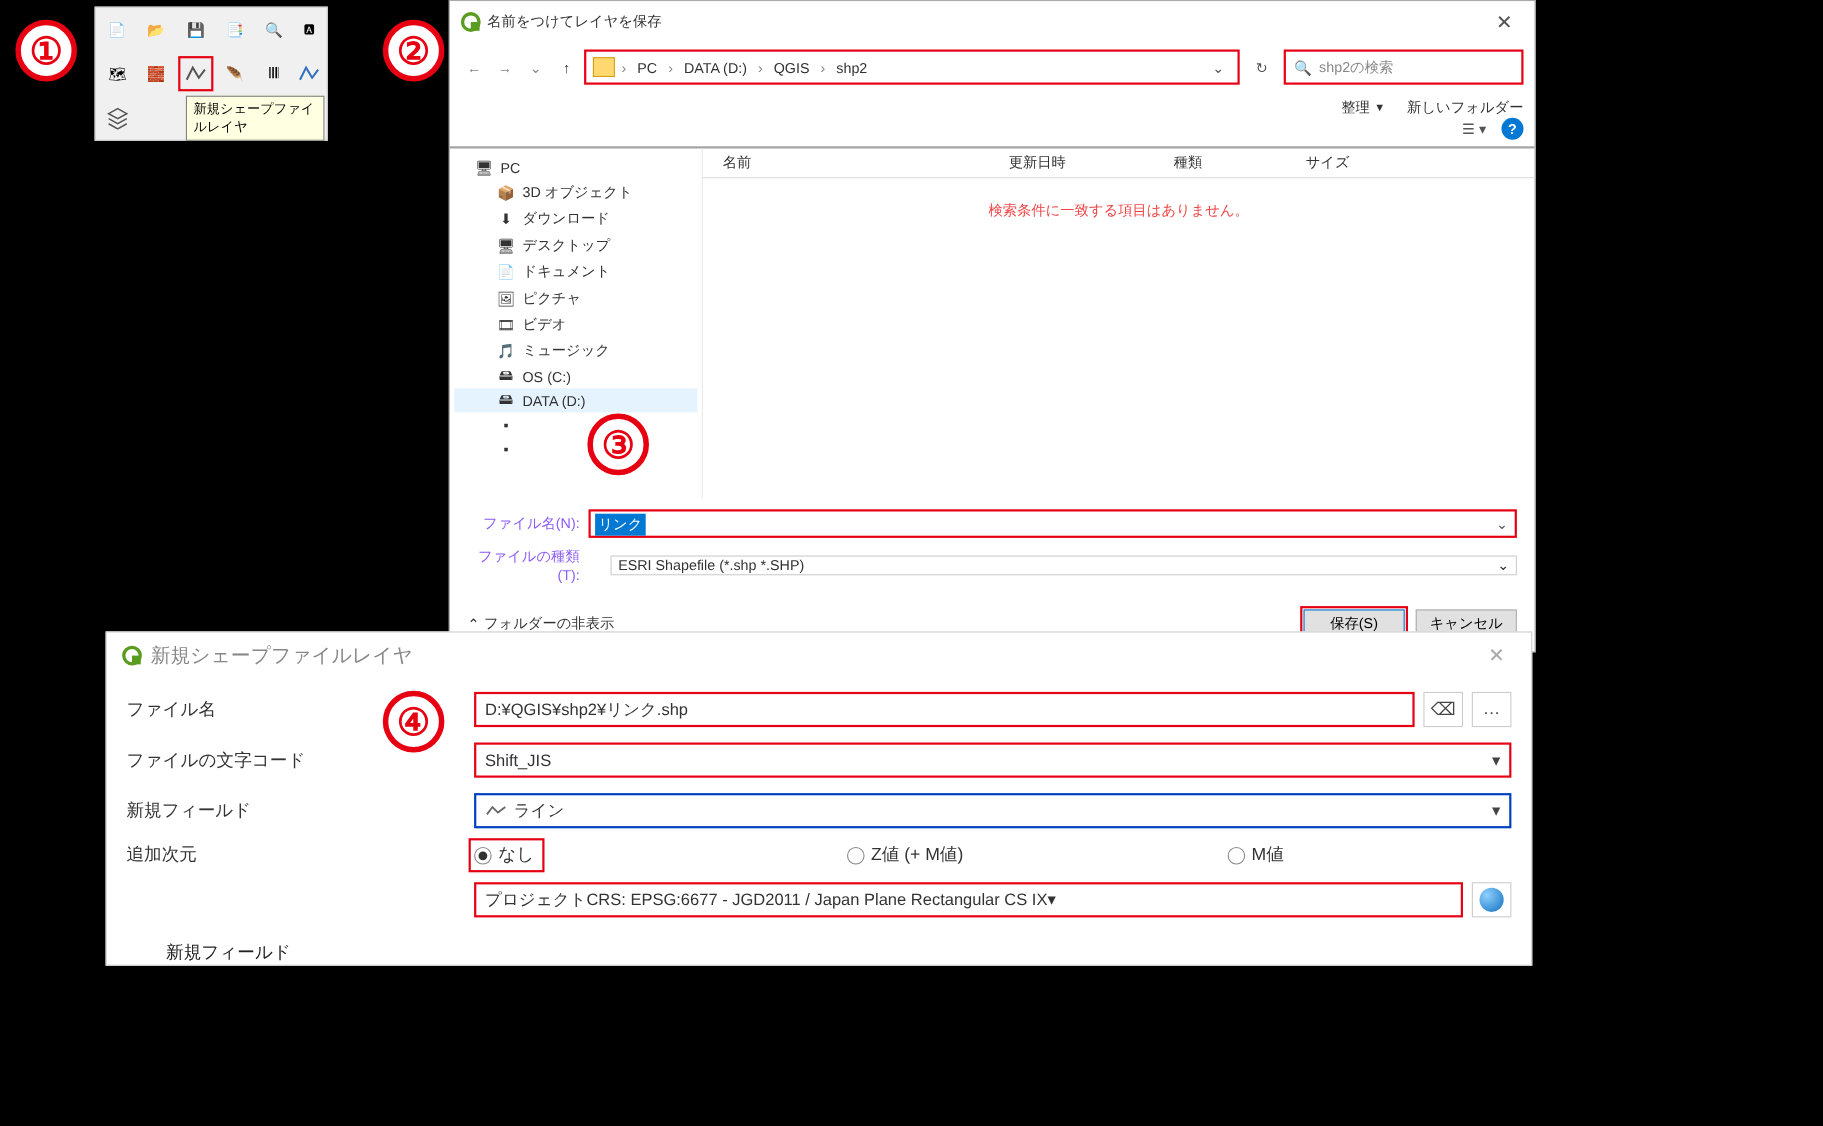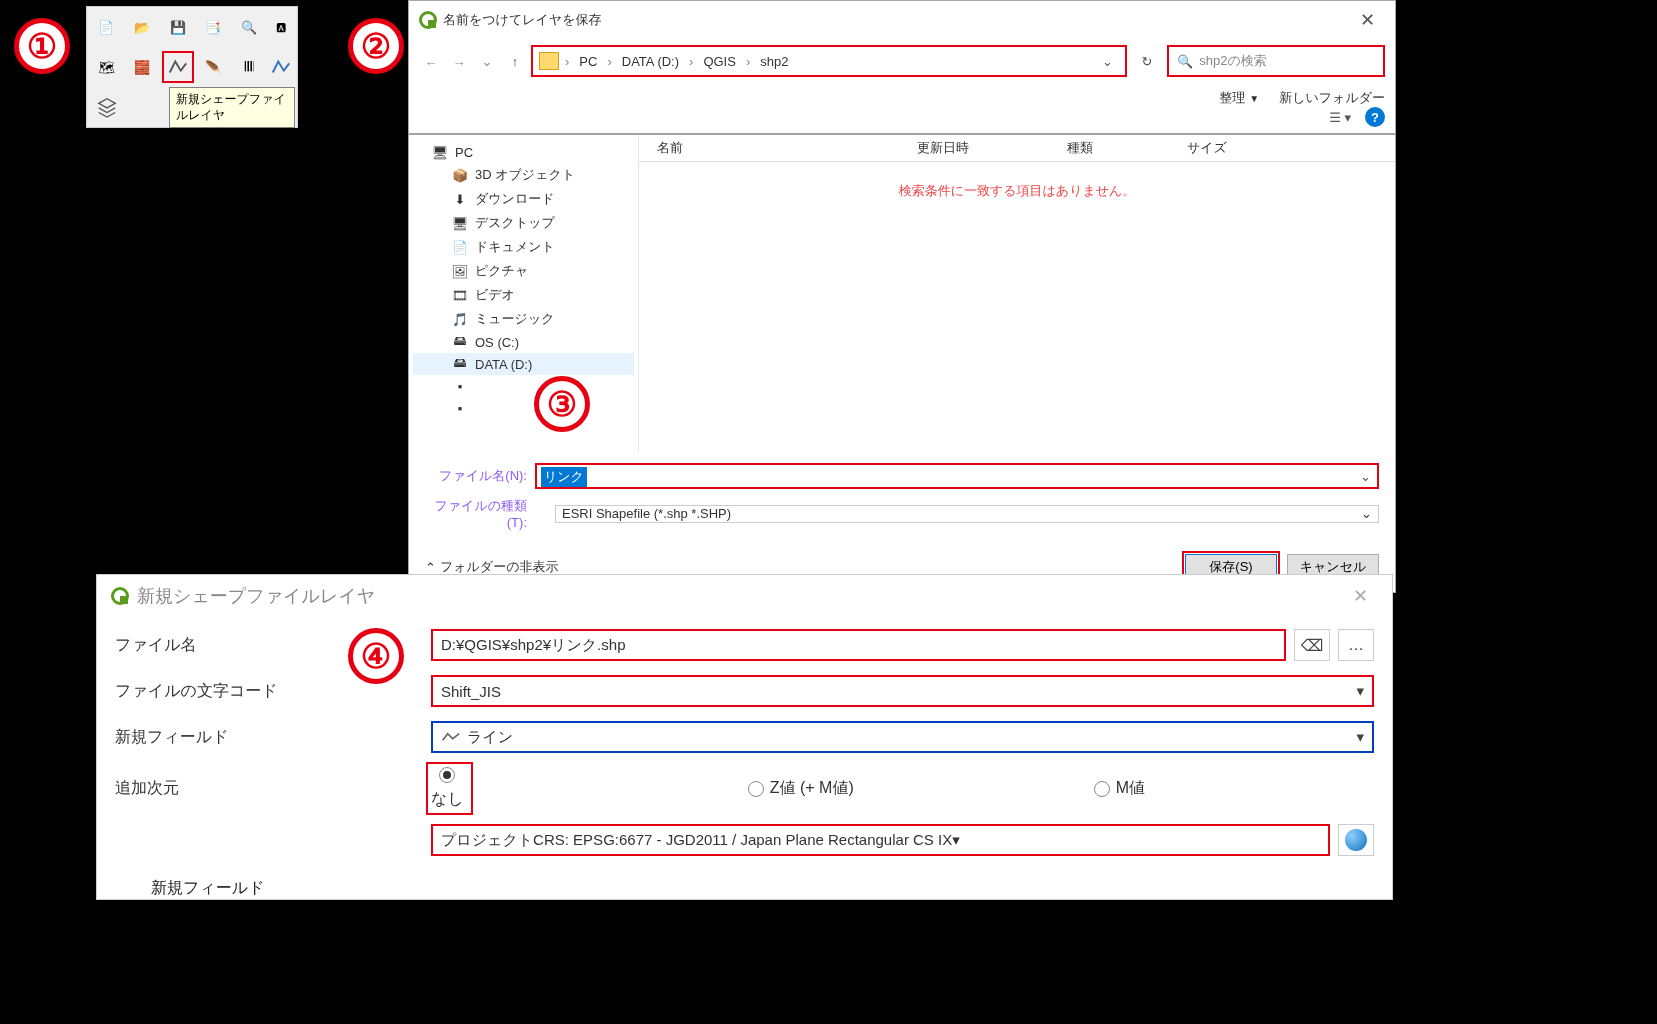--- a/index.html
+++ b/index.html
@@ -112,21 +112,21 @@
     .panel4 .frow4 { display: flex; align-items: center; margin-bottom: 14px; }
     .panel4 .lbl4 { width: 316px; font-size: 16px; color: #333; }
     .panel4 .inp4 { flex: 1; height: 32px; border: 2px solid #e60012; display: flex; align-items: center; padding: 0 8px; font-size: 15px; color: #333; }
     .panel4 .inp4.blue { border: 2px solid #0040c0; }
     .panel4 .inp4 .dd3 { margin-left: auto; color: #444; }
     .panel4 .sidebtn { width: 36px; height: 32px; border: 1px solid #ccc; margin-left: 8px; display: flex; align-items: center; justify-content: center; font-size: 16px; color: #444; }
     .panel4 .radio-row { flex: 1; display: flex; align-items: center; gap: 60px; }
     .panel4 .radio { display: flex; align-items: center; gap: 6px; font-size: 16px; color: #333; }
     .panel4 .radio .circ { width: 16px; height: 16px; border: 1px solid #888; border-radius: 50%; display: flex; align-items: center; justify-content: center; }
     .panel4 .radio .circ .dot { width: 8px; height: 8px; background: #333; border-radius: 50%; }
-    .panel4 .radio.selected { outline: 2px solid #e60012; outline-offset: 3px; padding-right:4px;flex-direction:column; }
+    .panel4 .radio.selected { outline: 2px solid #e60012; outline-offset: 3px; padding-right:4px; }
     .panel4 .crs-row { display: flex; align-items: center; }
     .panel4 .crs-sel { flex: 1; height: 32px; border: 2px solid #e60012; display: flex; align-items: center; padding: 0 8px; font-size: 15px; color: #333; }
     .panel4 .crs-btn { width: 36px; height: 32px; border: 1px solid #ccc; margin-left: 8px; display: flex; align-items: center; justify-content: center; }
     .panel4 .section-head { font-size: 16px; font-weight: normal; color: #222; padding-top: 8px; margin-left: 36px; }
 
     .qgis-icon { width: 18px; height: 18px; border-radius: 50%; border: 3px solid #5a9c1f; position: relative; }
     .qgis-icon::after { content: ""; position: absolute; right: -2px; bottom: -2px; width: 8px; height: 8px; background: #5a9c1f; }
     .globe-ic { width: 22px; height: 22px; border-radius: 50%; background: radial-gradient(circle at 30% 30%, #8fd0ff, #1070c0); }
 
   </style>

